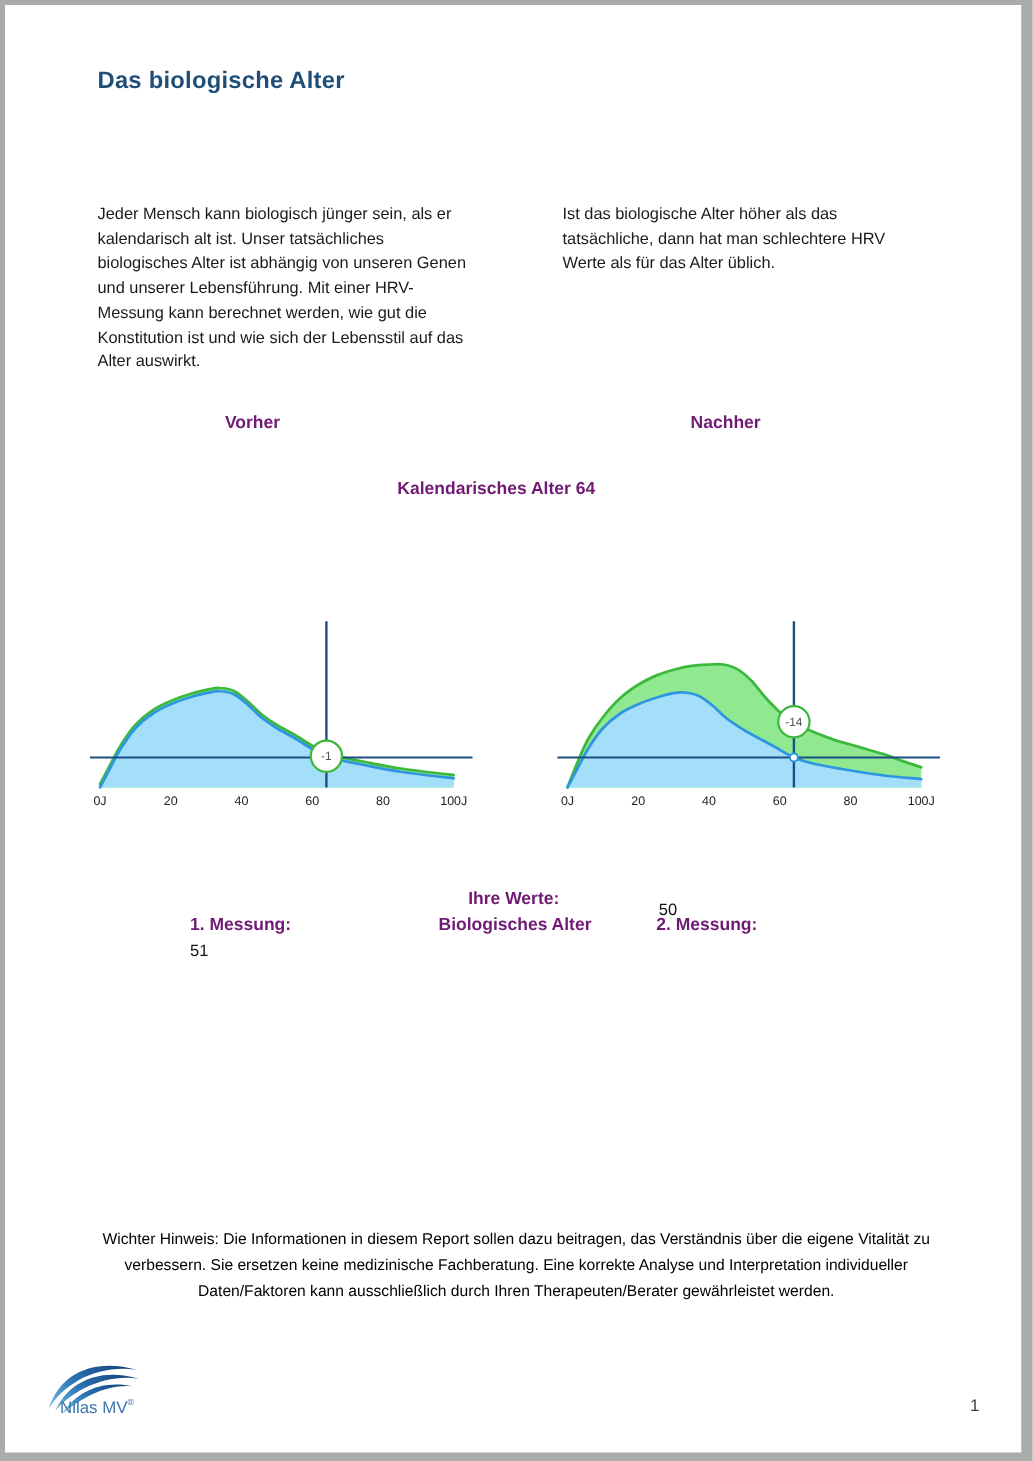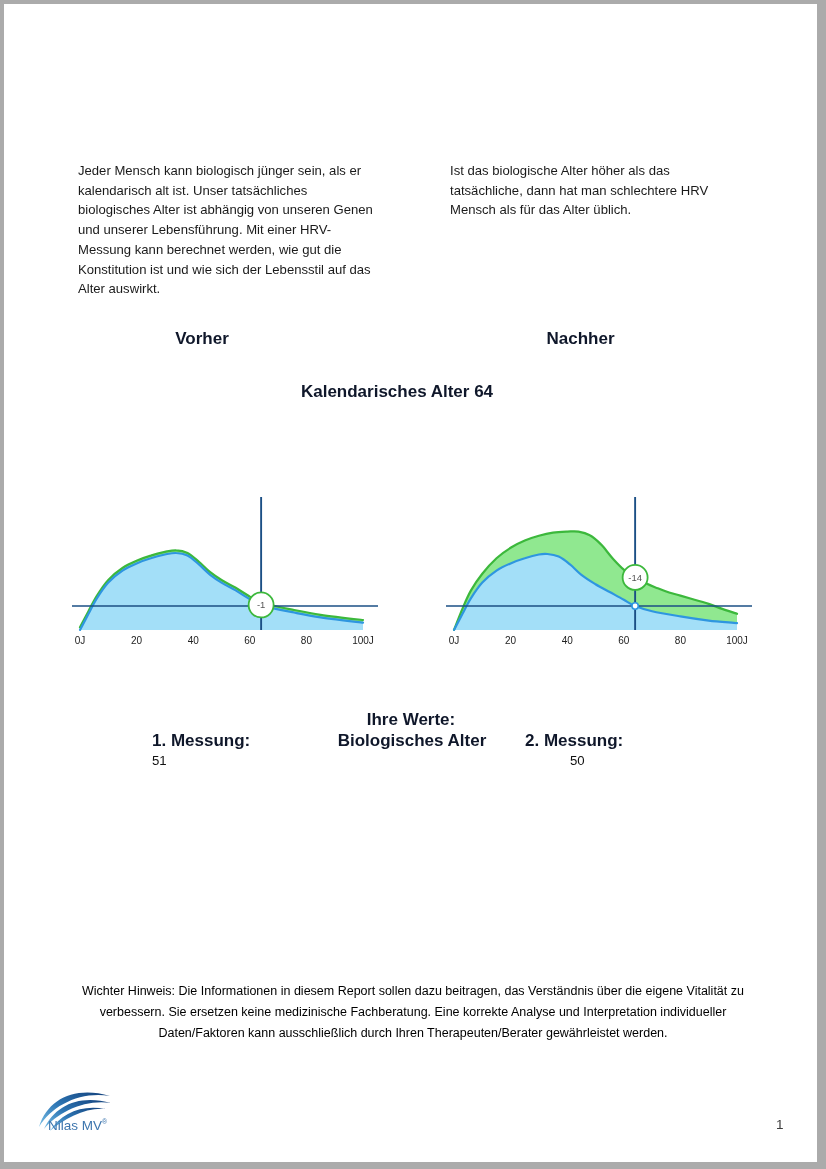--- a/index.html
+++ b/index.html
@@ -4,38 +4,39 @@
 <style>
   html,body{margin:0;padding:0;}
   body{font-family:"Liberation Sans", sans-serif; background:#ABABAB;}
   .wrap{position:relative;width:826px;height:1169px;background:#ABABAB;overflow:hidden;}
   .paper{position:absolute;left:4px;top:4px;width:813px;height:1158px;background:#ffffff;}
   .abs{position:absolute;}
   .cx{transform:translateX(-50%);}
   .b{font-weight:bold;}
   h1.title{margin:0;font-size:19px;font-weight:bold;color:#1F4E79;letter-spacing:0.2px;}
   p.body{margin:0;font-size:13.1px;line-height:19.7px;color:#1a1a1a;}
-  .lbl{font-size:17px;color:#0f172a;white-space:nowrap;}
+  .lbl{font-size:14px;color:#701a75;white-space:nowrap;}
   .val{font-size:13.2px;color:#111;}
   .disclaimer{font-size:12.5px;line-height:20.9px;color:#000000;text-align:center;}
   .attr{font-size:8.6px;color:#222;letter-spacing:0.1px;white-space:nowrap;}
   .pagenum{font-size:13.5px;color:#3c3c3c;}
   .chartbox{width:310px;height:162px;}
   svg text{font-family:"Liberation Sans", sans-serif;}
 </style>
 </head>
 <body>
 
 <div class="wrap">
   <div class="paper"></div>
 
+  <h1 class="abs title" style="left:78px;top:54px;">Das biologische Alter</h1>
 
   <p class="abs body" style="left:78px;top:161px;width:304px;">Jeder Mensch kann biologisch jünger sein, als er kalendarisch alt ist. Unser tatsächliches biologisches Alter ist abhängig von unseren Genen und unserer Lebensführung. Mit einer HRV-Messung kann berechnet werden, wie gut die Konstitution ist und wie sich der Lebensstil auf das Alter auswirkt.</p>
 
-  <p class="abs body" style="left:450px;top:161px;width:284px;">Ist das biologische Alter höher als das tatsächliche, dann hat man schlechtere HRV Mensch als für das Alter üblich.</p>
+  <p class="abs body" style="left:450px;top:161px;width:284px;">Ist das biologische Alter höher als das tatsächliche, dann hat man schlechtere HRV Werte als für das Alter üblich.</p>
 
   <div class="abs cx lbl b" style="left:202px;top:329px;">Vorher</div>
 
   <div class="abs cx lbl b" style="left:557px;top:329px;padding-left:47px;">Nachher</div>
 
   <div class="abs cx lbl b" style="left:397px;top:382px;">Kalendarisches Alter 64</div>
 
   <div id="chart-0" class="abs chartbox" style="left:70px;top:488px;"><svg width="310" height="162" viewBox="0 0 310 162">
         <path d="M10.0,139.3C11.4,136.6 15.7,128.5 18.5,123.2C21.3,117.9 23.7,112.8 27.0,107.6C30.3,102.4 34.1,96.6 38.3,92.0C42.5,87.4 47.7,83.2 52.5,80.0C57.2,76.8 61.9,74.8 66.6,72.8C71.3,70.7 76.0,69.0 80.8,67.6C85.5,66.1 90.7,64.8 94.9,63.9C99.1,63.1 102.4,62.2 106.2,62.4C110.0,62.5 113.8,63.1 117.5,65.0C121.3,66.9 125.1,70.6 128.9,73.8C132.6,77.0 136.4,81.2 140.2,84.2C144.0,87.2 147.3,89.4 151.5,92.0C155.7,94.6 160.9,97.0 165.7,99.8C170.4,102.6 175.6,106.2 179.8,108.6C184.0,111.1 187.3,112.9 191.1,114.4C194.9,115.8 197.3,116.3 202.4,117.5C207.6,118.7 214.2,120.1 222.3,121.6C230.3,123.2 238.8,125.1 250.6,126.8C262.3,128.6 285.9,131.2 293.0,132.0L293.0,142L10.0,142Z" fill="#90E890" stroke="none"></path>
         <path d="M10.0,141.9C11.4,139.2 15.7,131.1 18.5,125.8C21.3,120.5 23.7,115.4 27.0,110.2C30.3,105.0 34.1,99.2 38.3,94.6C42.5,90.0 47.7,85.8 52.5,82.6C57.2,79.4 61.9,77.4 66.6,75.4C71.3,73.3 76.0,71.6 80.8,70.2C85.5,68.7 90.7,67.4 94.9,66.5C99.1,65.7 102.4,64.8 106.2,65.0C110.0,65.1 113.8,65.7 117.5,67.6C121.3,69.5 125.1,73.2 128.9,76.4C132.6,79.6 136.4,83.8 140.2,86.8C144.0,89.8 147.3,92.0 151.5,94.6C155.7,97.2 160.9,99.6 165.7,102.4C170.4,105.2 175.6,108.8 179.8,111.2C184.0,113.7 187.3,115.5 191.1,117.0C194.9,118.4 197.3,118.9 202.4,120.1C207.6,121.3 214.2,122.7 222.3,124.2C230.3,125.8 238.8,127.7 250.6,129.4C262.3,131.2 285.9,133.8 293.0,134.6L293.0,142L10.0,142Z" fill="#A3DFF8" stroke="none"></path>
@@ -74,21 +75,21 @@
   <div class="abs cx lbl b" style="left:411px;top:710px;">Ihre Werte:</div>
 
   <div class="abs lbl b" style="left:152px;top:731px;">1. Messung:</div>
 
   <div class="abs cx lbl b" style="left:412px;top:731px;">Biologisches Alter</div>
 
   <div class="abs lbl b" style="left:525px;top:731px;">2. Messung:</div>
 
   <div class="abs val" style="left:152px;top:753px;">51</div>
 
-  <div class="abs val" style="left:527px;top:753px;margin-left:43px;">50</div>
+  <div class="abs val" style="left:527px;top:720px;">50</div>
 
   <p class="abs disclaimer" style="left:63px;top:981px;width:700px;margin:0;">Wichter Hinweis: Die Informationen in diesem Report sollen dazu beitragen, das Verständnis über die eigene Vitalität zu verbessern. Sie ersetzen keine medizinische Fachberatung. Eine korrekte Analyse und Interpretation individueller Daten/Faktoren kann ausschließlich durch Ihren Therapeuten/Berater gewährleistet werden.</p>
 
   <div class="abs" style="left:36px;top:1086px;width:80px;height:52px;">
     <svg width="80" height="52" viewBox="0 0 80 52">
       <defs>
         <linearGradient id="lg1" x1="0" y1="1" x2="1" y2="0">
           <stop offset="0" stop-color="#7BC1E8"></stop>
           <stop offset="0.45" stop-color="#2E77B5"></stop>
           <stop offset="1" stop-color="#123F7A"></stop>

